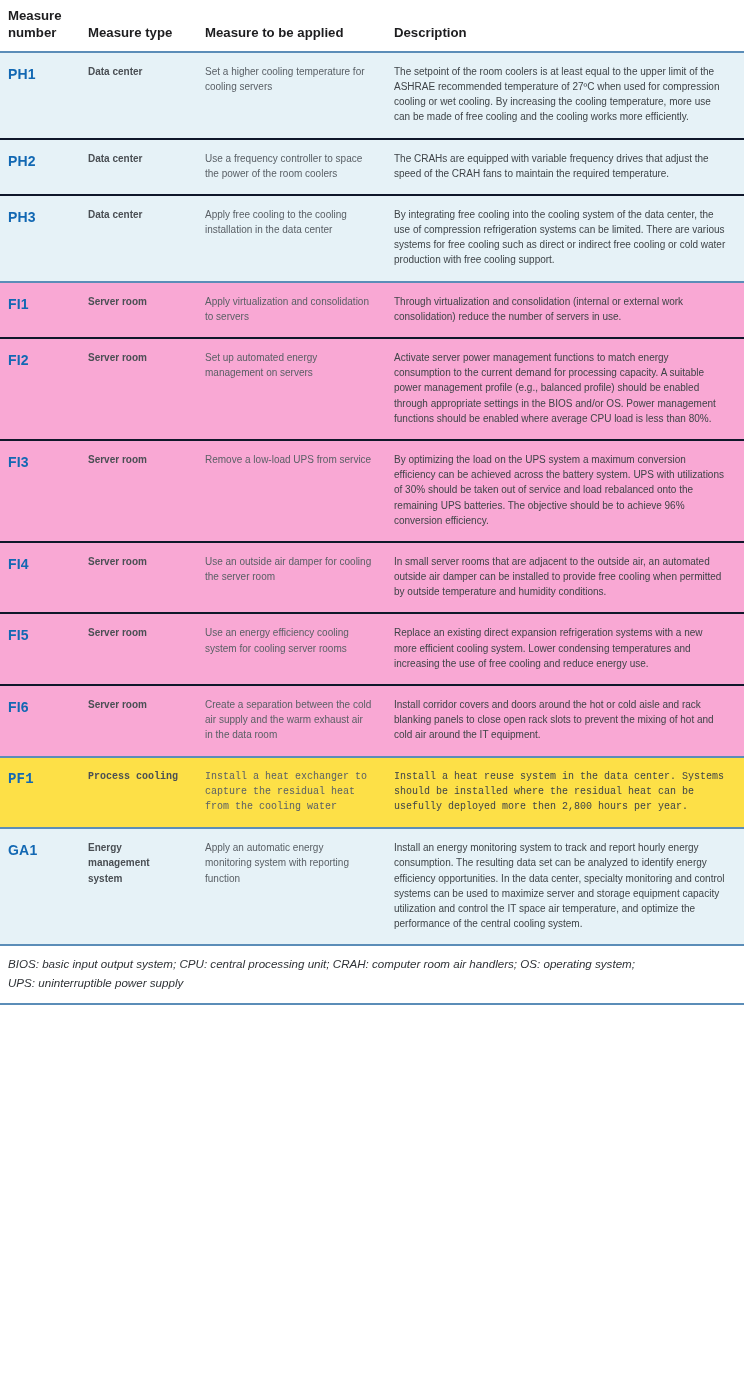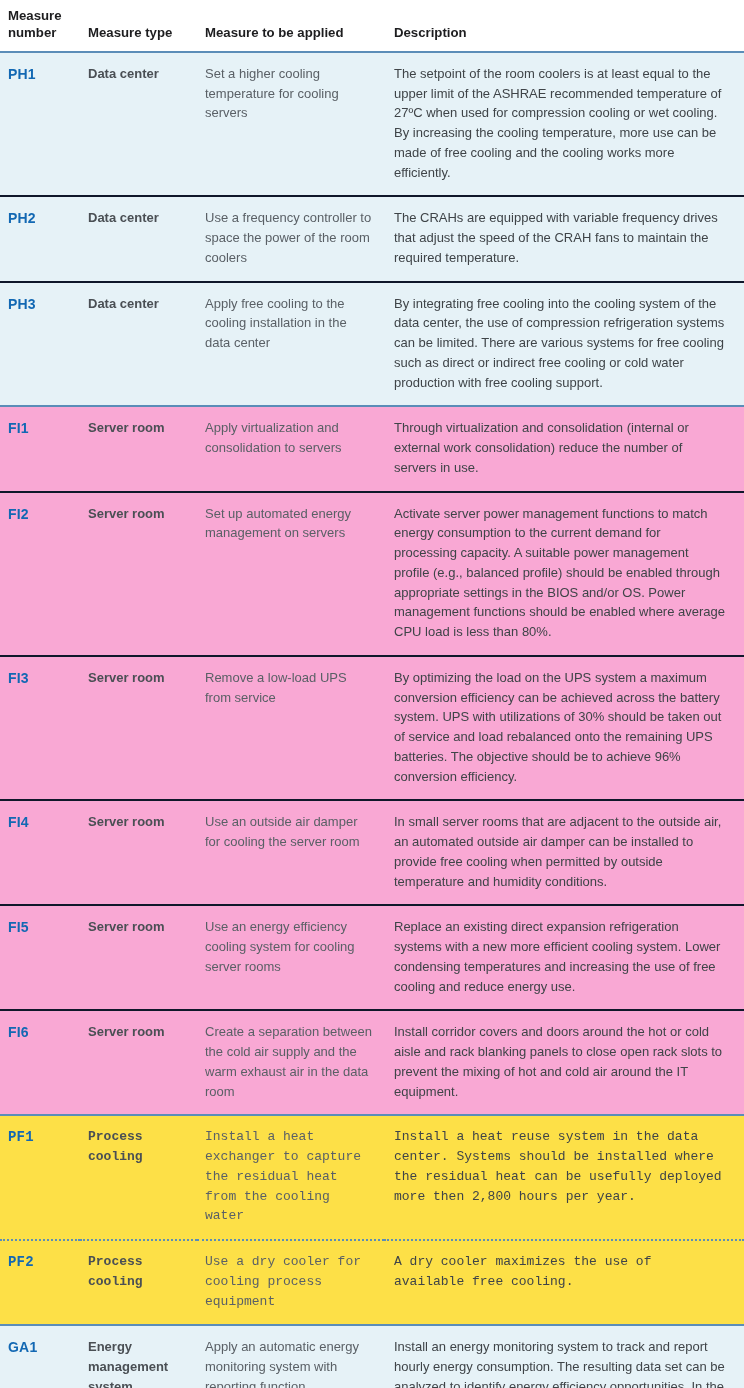--- a/index.html
+++ b/index.html
@@ -43,21 +43,21 @@
     font-weight: bold;
     color: #1d1d1f;
     line-height: 1.28;
     padding: 8px 12px 9px 8px;
     border-bottom: 2px solid #5b8db8;
   }
   thead th.h-desc { padding-left: 10px; }
 
   tbody td {
     vertical-align: top;
-    font-size: 13px;
+    font-size: 10px;
     line-height: 1.52;
     padding: 11px 12px 13px 8px;
   }
   tbody td.cell-desc { padding-left: 10px; padding-right: 18px; }
 
   .cell-num {
     font-weight: bold;
     font-size: 14px;
     color: #1268b3;
     letter-spacing: 0.2px;
@@ -177,36 +177,31 @@
         <td class="cell-desc">Install corridor covers and doors around the hot or cold aisle and rack blanking panels to close open rack slots to prevent the mixing of hot and cold air around the IT equipment.</td>
       </tr>
 
       <tr class="tint-white sep-rule">
         <td class="cell-num">PF1</td>
         <td class="cell-type">Process cooling</td>
         <td class="cell-measure">Install a heat exchanger to capture the residual heat from the cooling water</td>
         <td class="cell-desc">Install a heat reuse system in the data center. Systems should be installed where the residual heat can be usefully deployed more then 2,800 hours per year.</td>
       </tr>
 
-      <tr class="tint-white sep-dotted">
-        <td class="cell-num">PF2</td>
-        <td class="cell-type">Process cooling</td>
-        <td class="cell-measure">Use a dry cooler for cooling process equipment</td>
-        <td class="cell-desc">A dry cooler maximizes the use of available free cooling.</td>
-      </tr>
 
       <tr class="tint-cyan sep-rule last-row">
         <td class="cell-num">GA1</td>
         <td class="cell-type">Energy management system</td>
         <td class="cell-measure">Apply an automatic energy monitoring system with reporting function</td>
         <td class="cell-desc">Install an energy monitoring system to track and report hourly energy consumption. The resulting data set can be analyzed to identify energy efficiency opportunities. In the data center, specialty monitoring and control systems can be used to maximize server and storage equipment capacity utilization and control the IT space air temperature, and optimize the performance of the central cooling system.</td>
       </tr>
 
     </tbody>
   </table>
 
   <div class="notes">
+    <div>BIOS: basic input output system; CPU: central processing unit; CRAH: computer room air handlers; OS: operating system;</div>
     <div>UPS: uninterruptible power supply</div>
   </div>
 
   <div class="spacer"></div>
 
 </div>
 
 </body></html>

